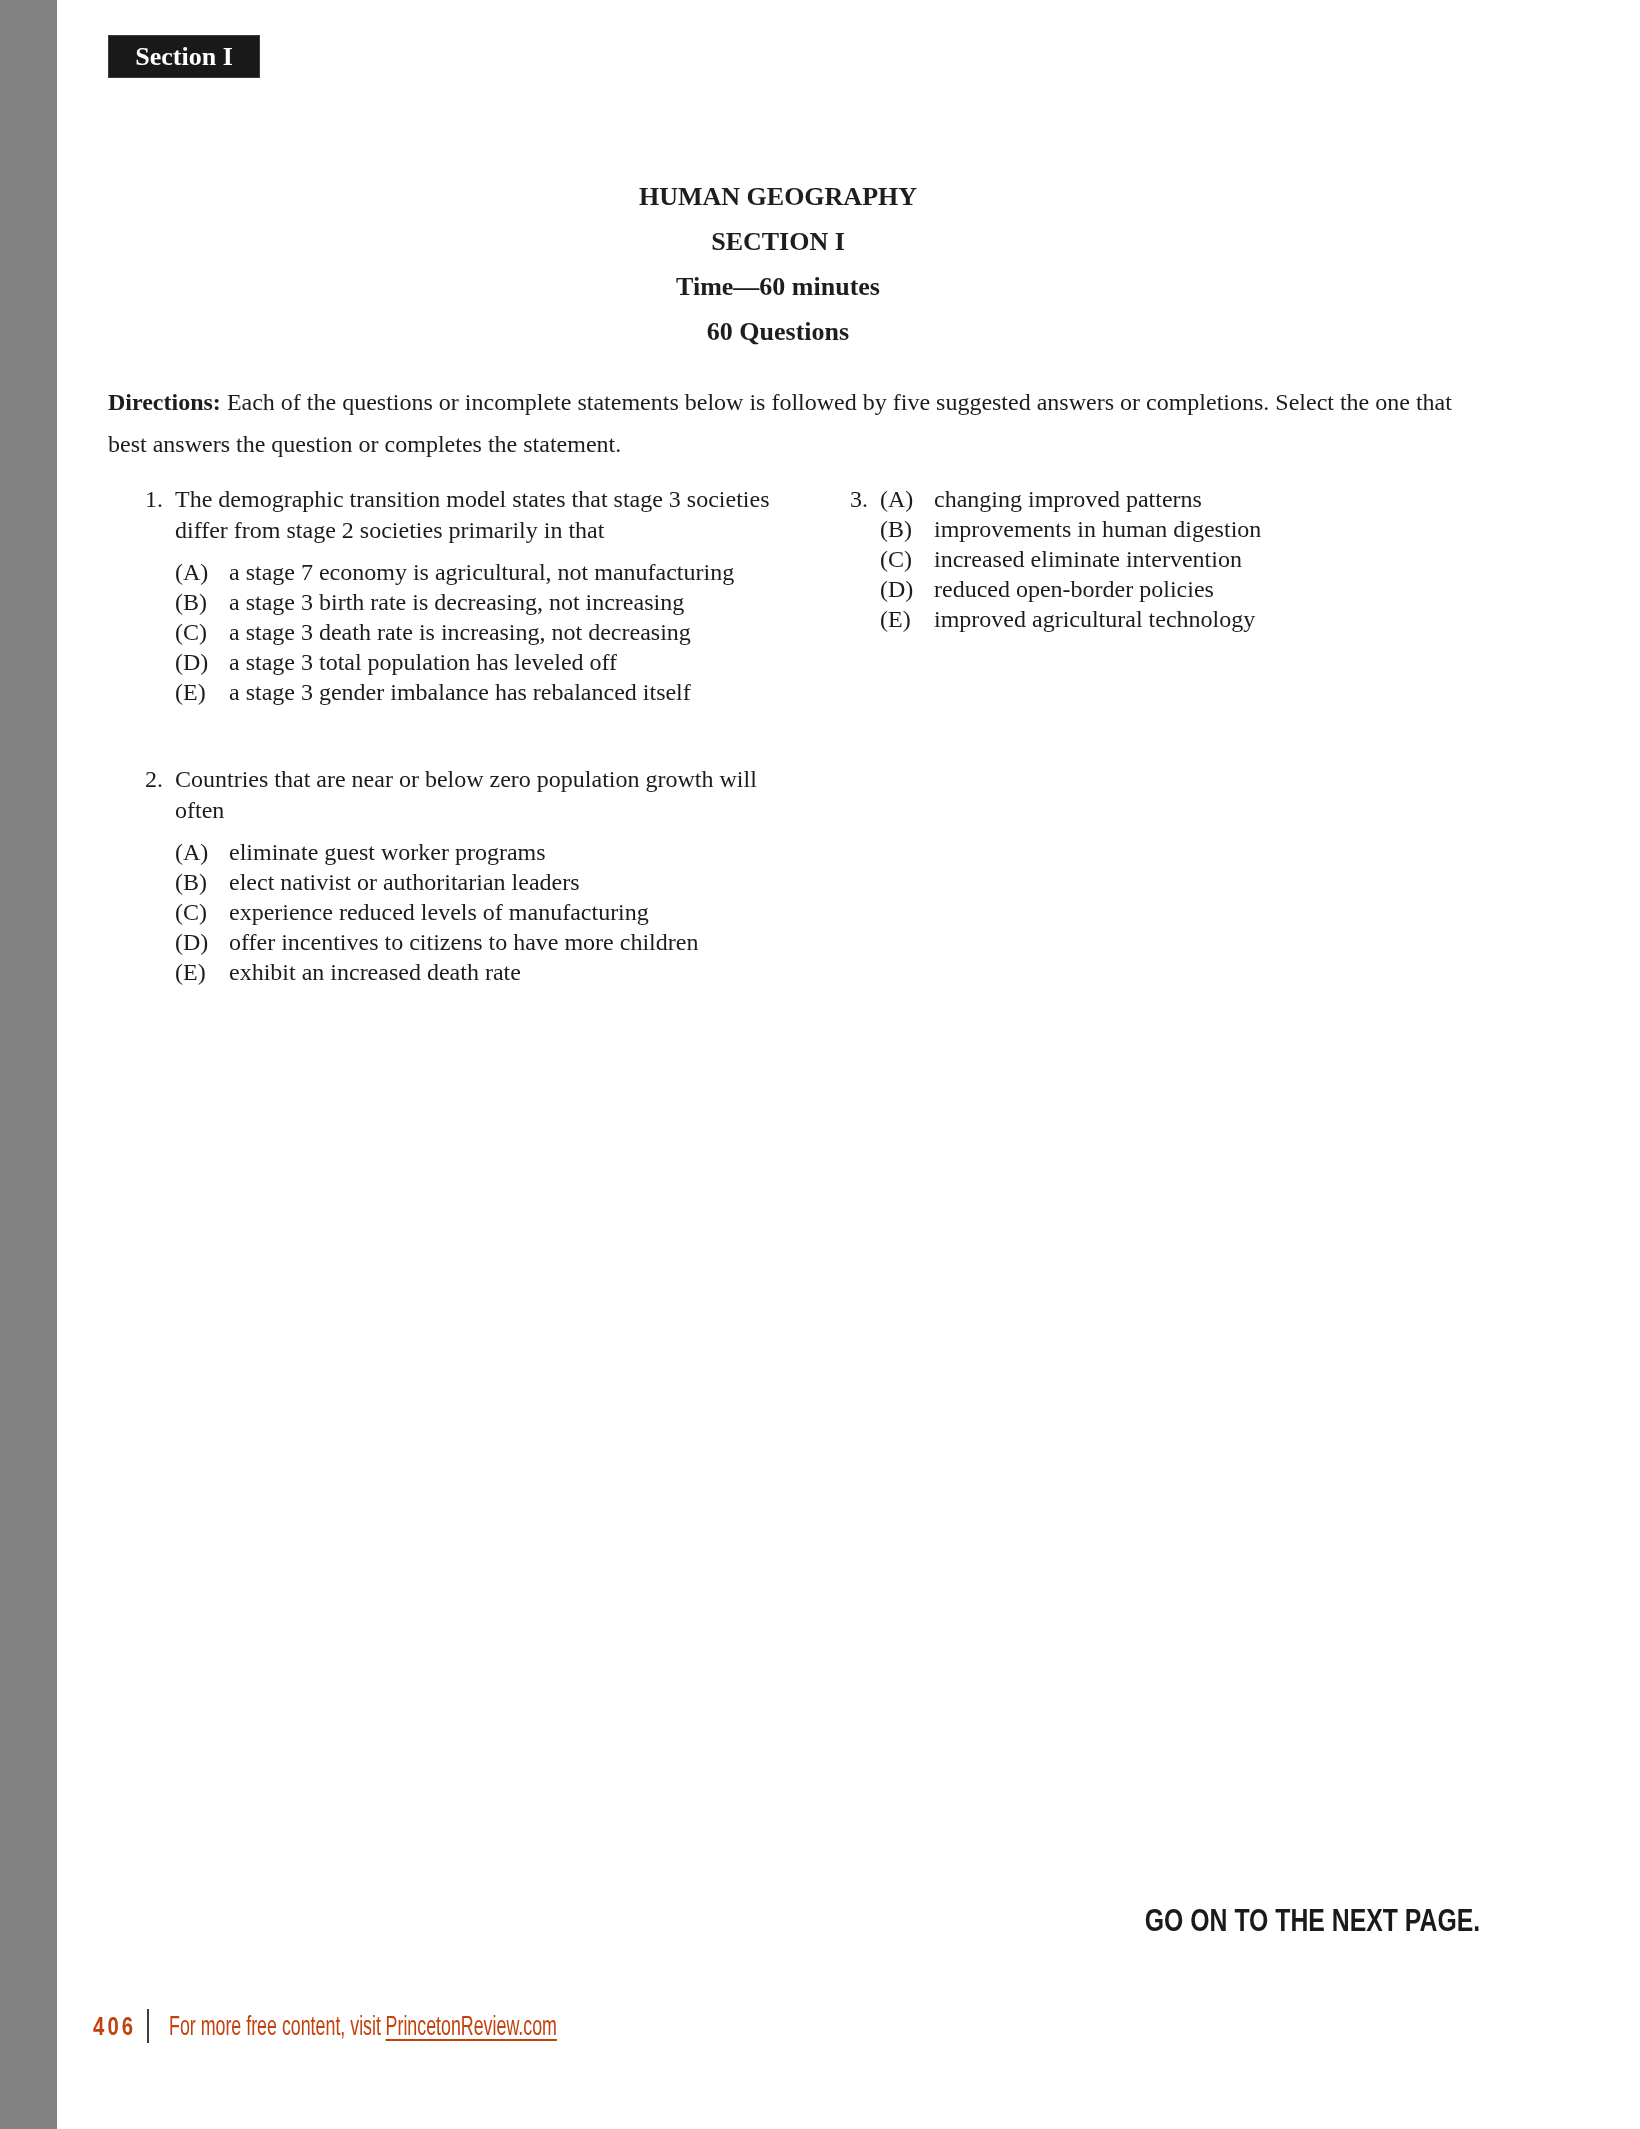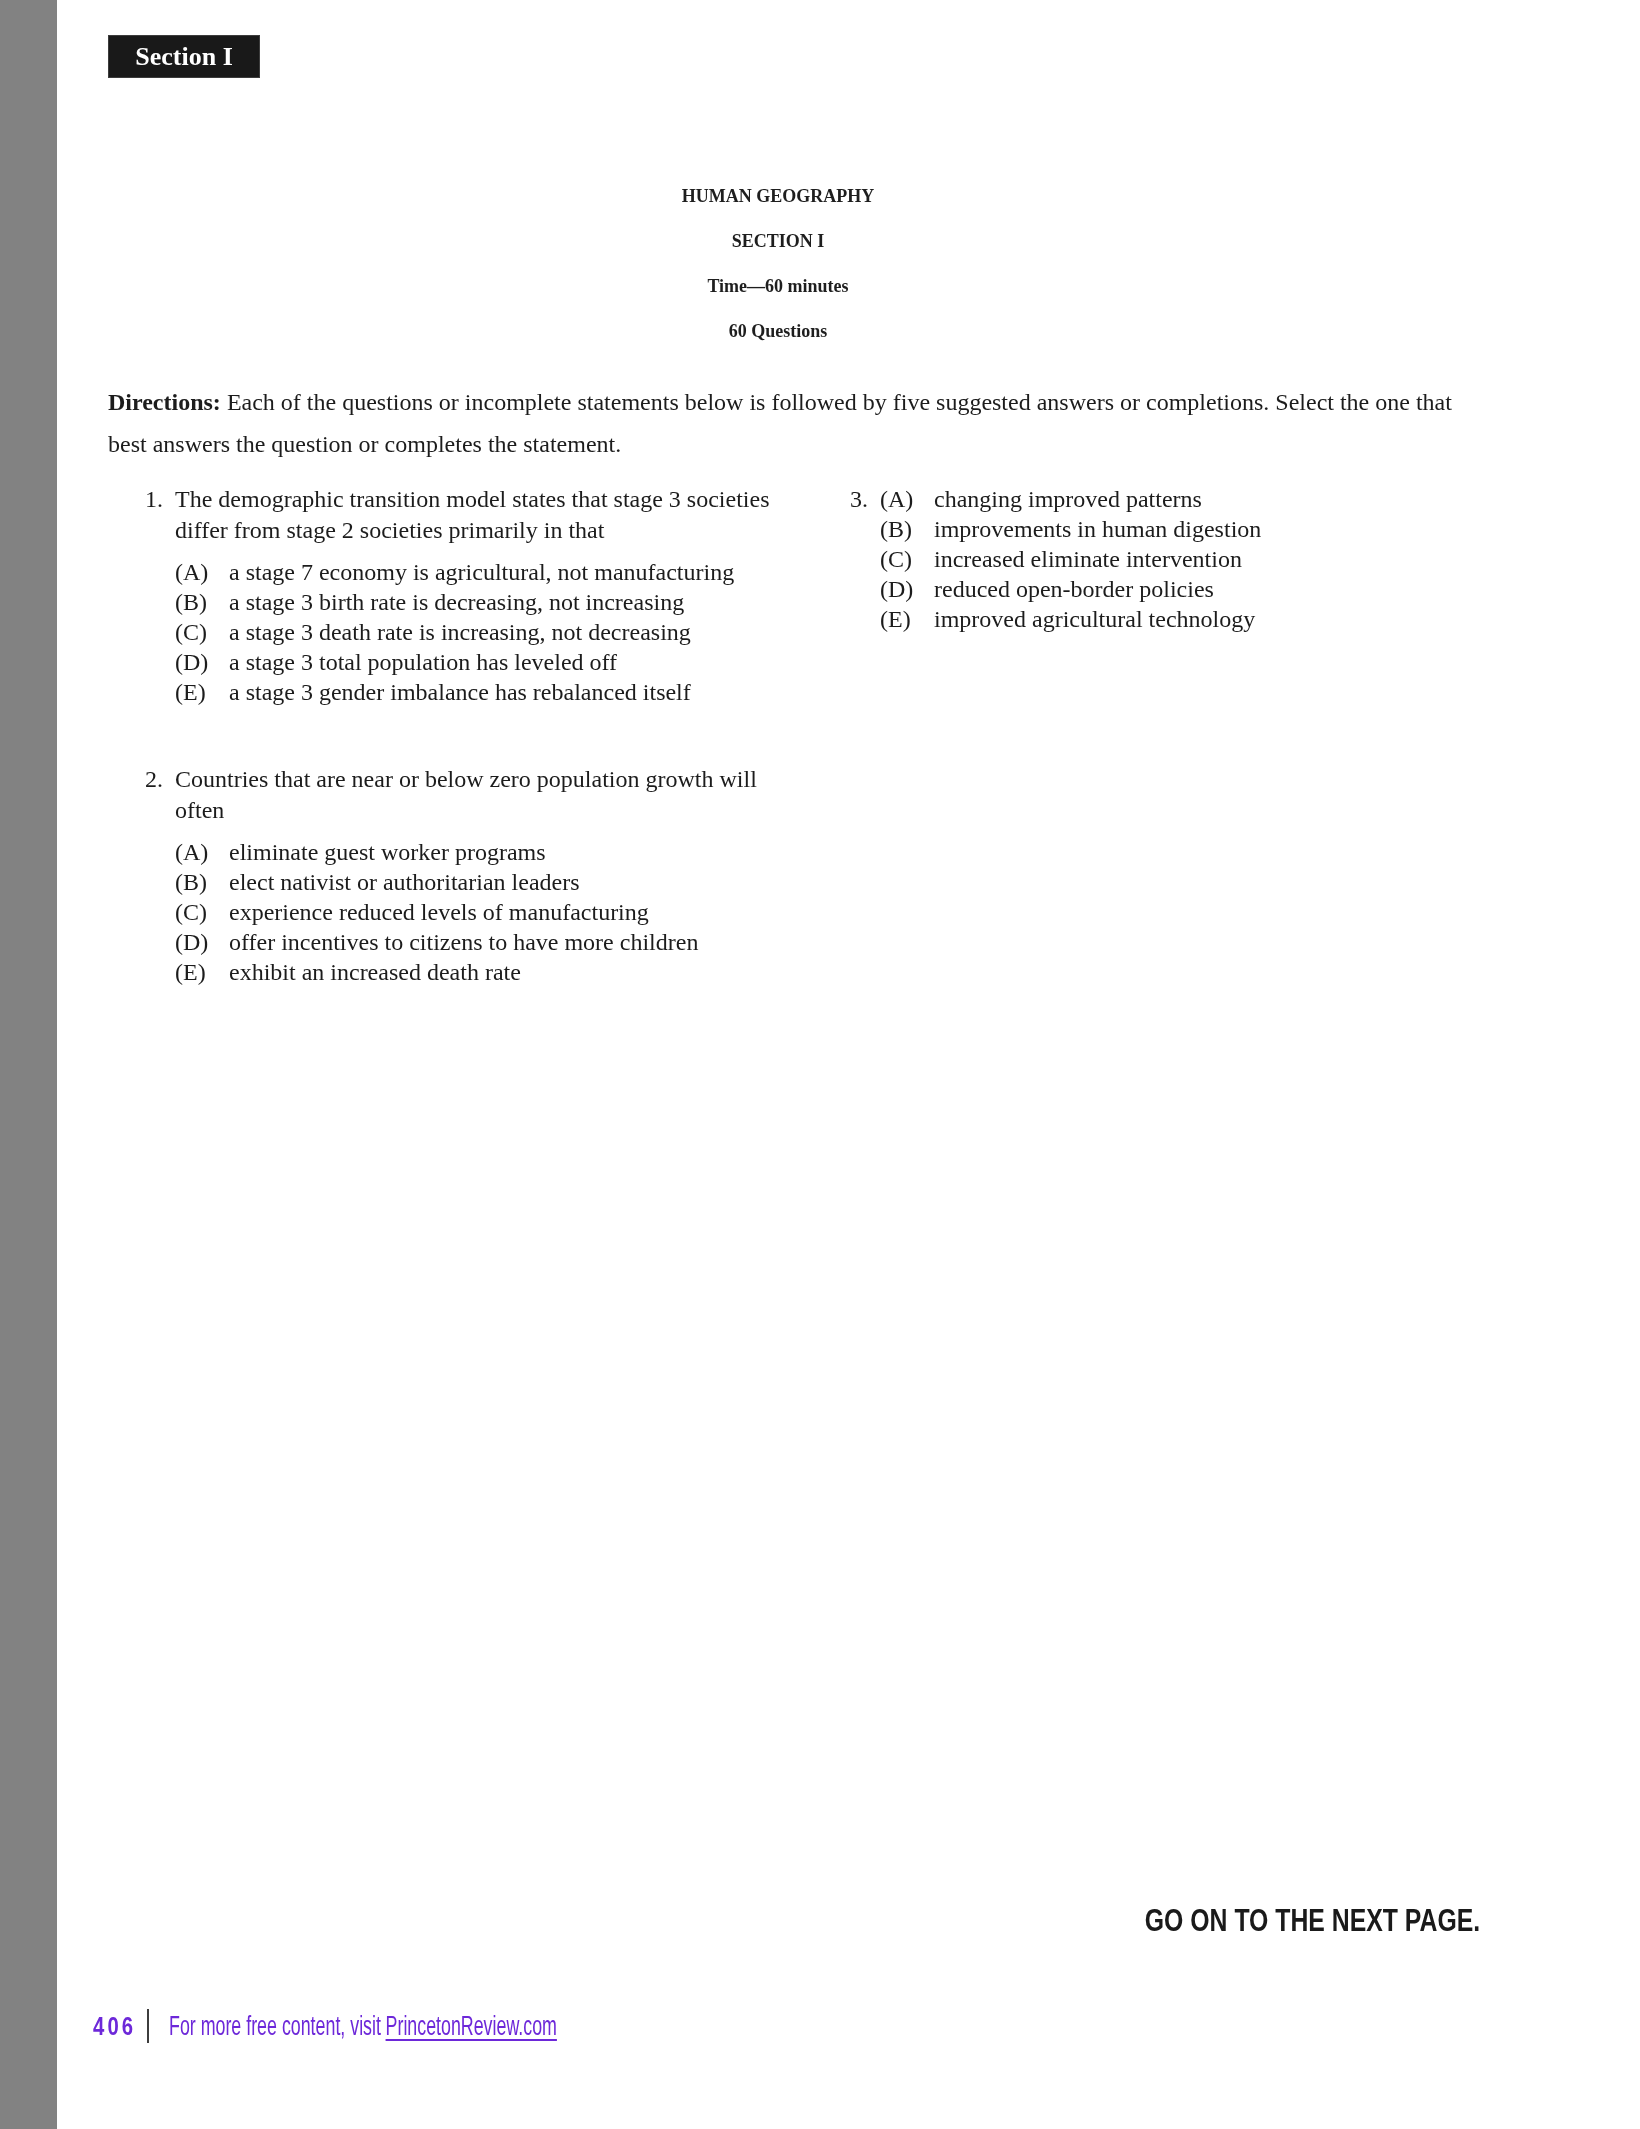--- a/index.html
+++ b/index.html
@@ -13,21 +13,21 @@
     background:#828282;
   }
   .section-tab {
     position:absolute; left:108px; top:35px; width:152px; height:43px;
     background:#191919; border:1px solid #3c3c3c;
     display:flex; align-items:center; justify-content:center;
     color:#ffffff; font-weight:bold; font-size:26px;
   }
   .exam-header {
     position:absolute; left:108px; top:174px; width:1340px;
-    text-align:center; font-weight:bold; font-size:18px; line-height:45px;
+    text-align:center; font-weight:bold; font-size:26px; line-height:45px;
     color:#1e1e1e;
   }
   .directions {
     position:absolute; left:108px; top:381px; width:1356px;
     font-size:24px; line-height:42px;
   }
   .directions b { margin-right:6px; }
   .columns {
     position:absolute; left:145px; top:484px; display:flex; gap:45px;
   }
@@ -43,21 +43,21 @@
   .otext { flex:1; }
   .go-on {
     position:absolute; top:1903px; right:160px;
     font-family:"Liberation Sans", sans-serif; font-weight:bold; font-size:31px;
     color:#1a1a1a; transform:scaleX(0.80); transform-origin:right center;
     white-space:nowrap;
   }
   .footer {
     position:absolute; left:93px; top:2007px; height:38px;
     display:flex; align-items:center;
-    font-family:"Liberation Sans", sans-serif; color:#6d28d9;
+    font-family:"Liberation Sans", sans-serif; color:#c2410c;
   }
   .page-number {
     font-weight:bold; font-size:26px; letter-spacing:4px;
     transform:scaleX(0.78); transform-origin:left center; width:52px;
   }
   .footer-divider {
     width:2px; height:34px; background:#3d3d3d; margin:0 0 0 2px; flex:none;
   }
   .footer-text {
     font-size:27px; white-space:nowrap;

